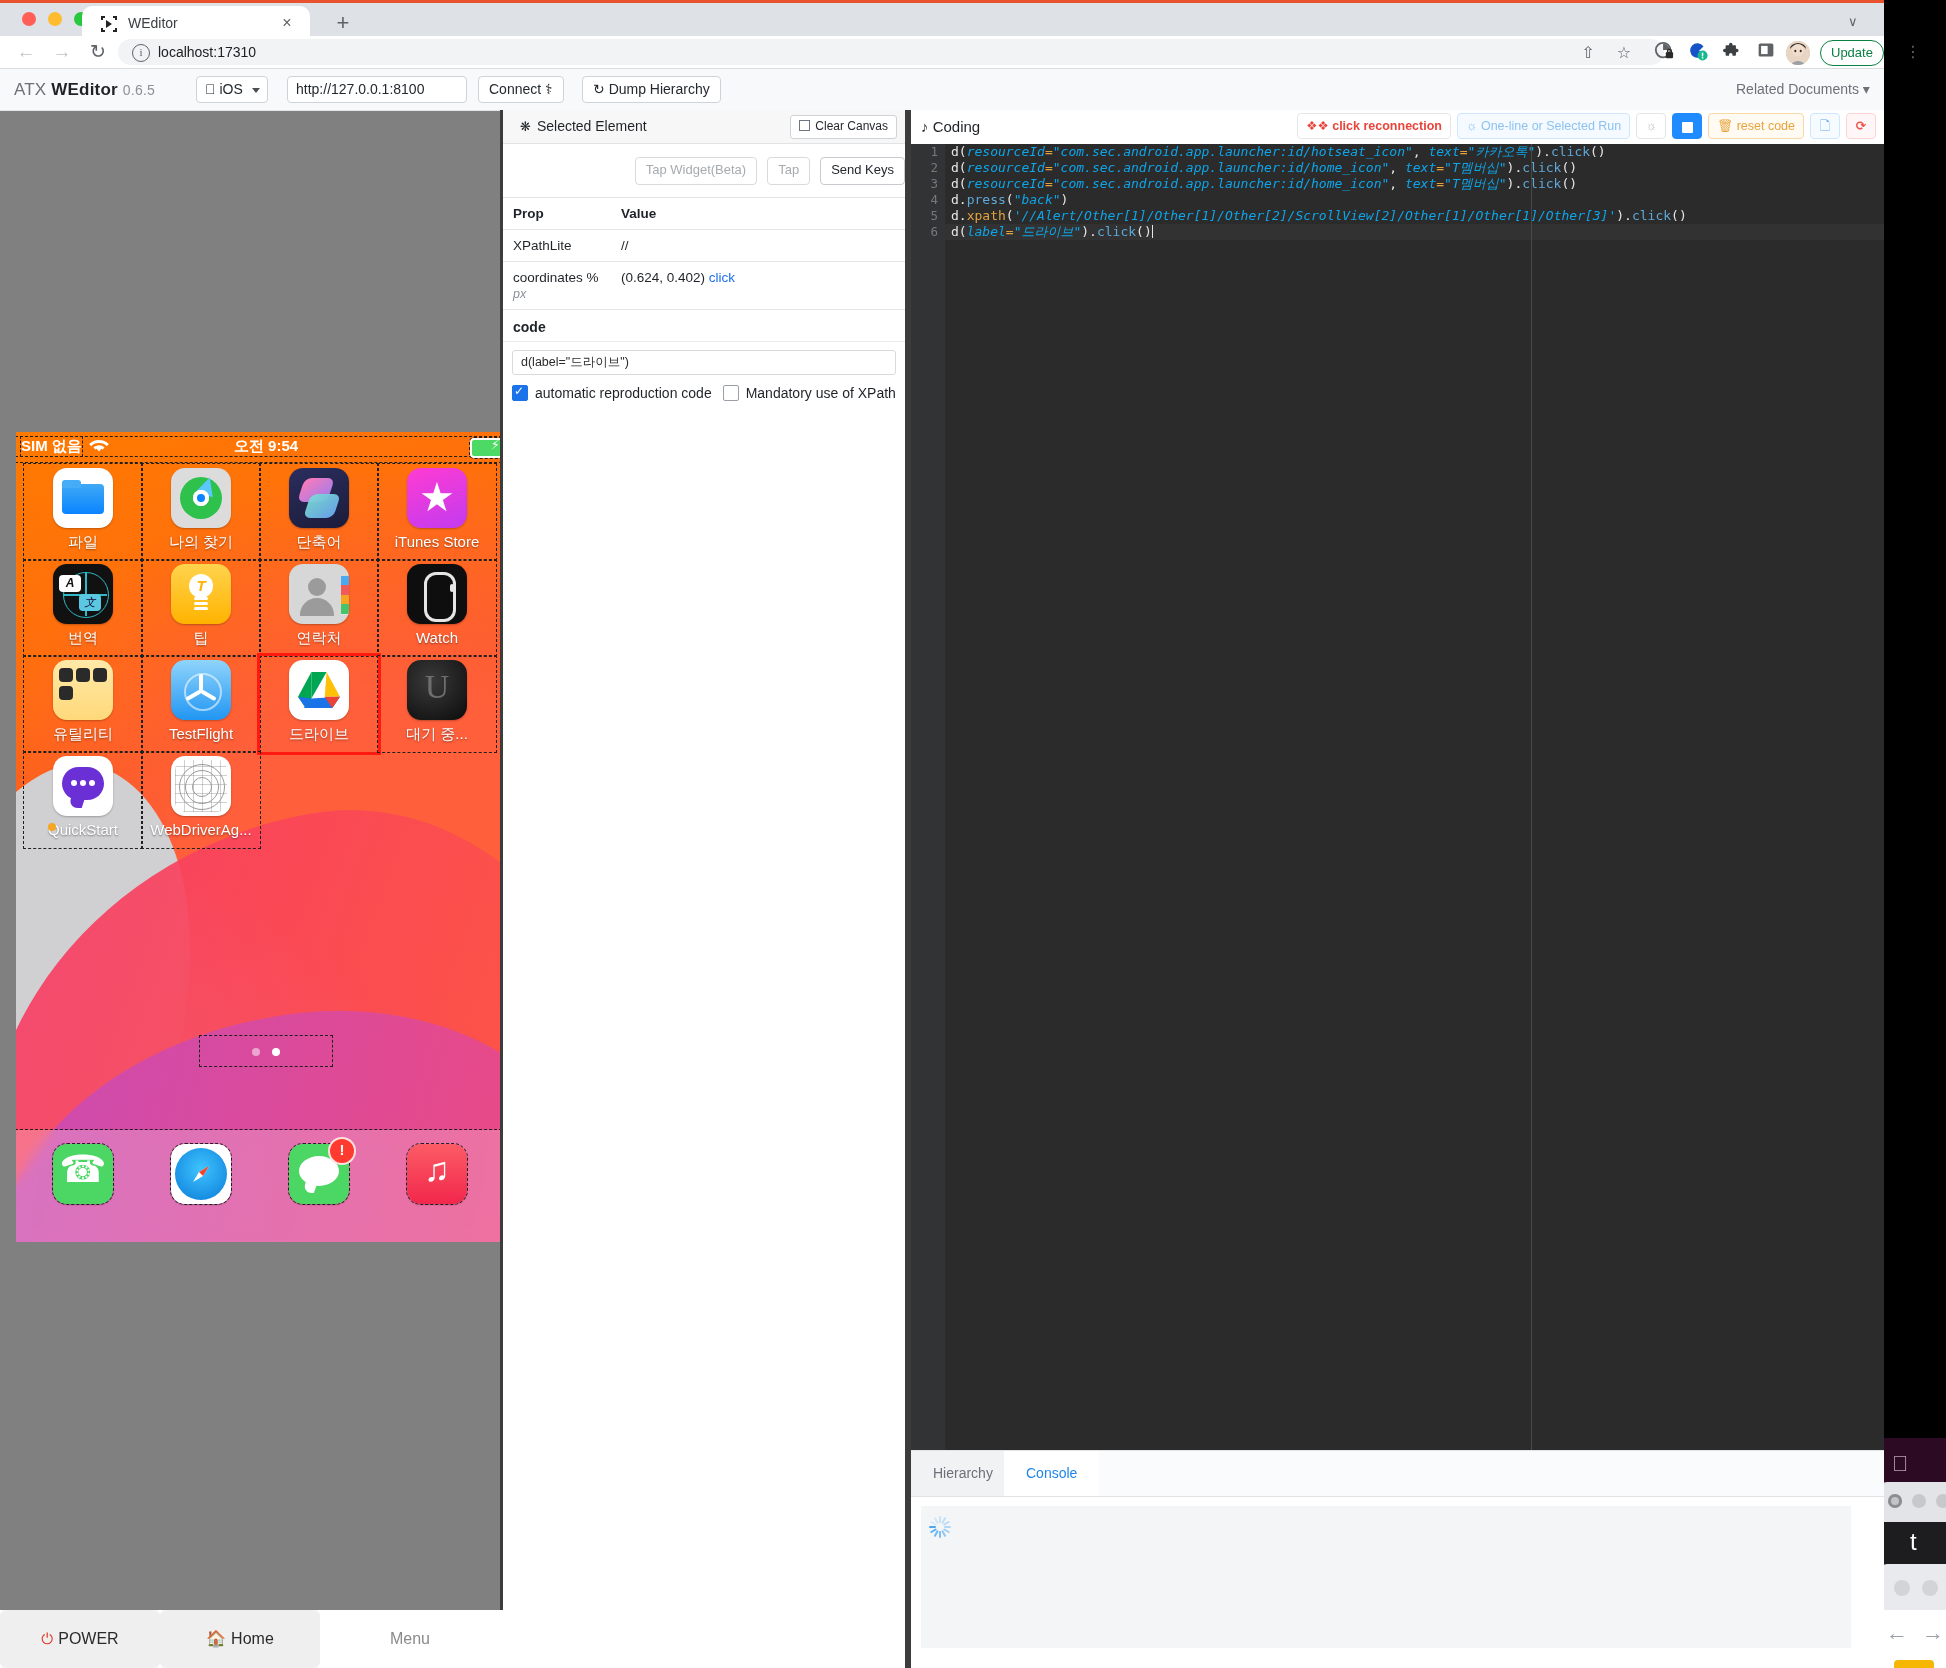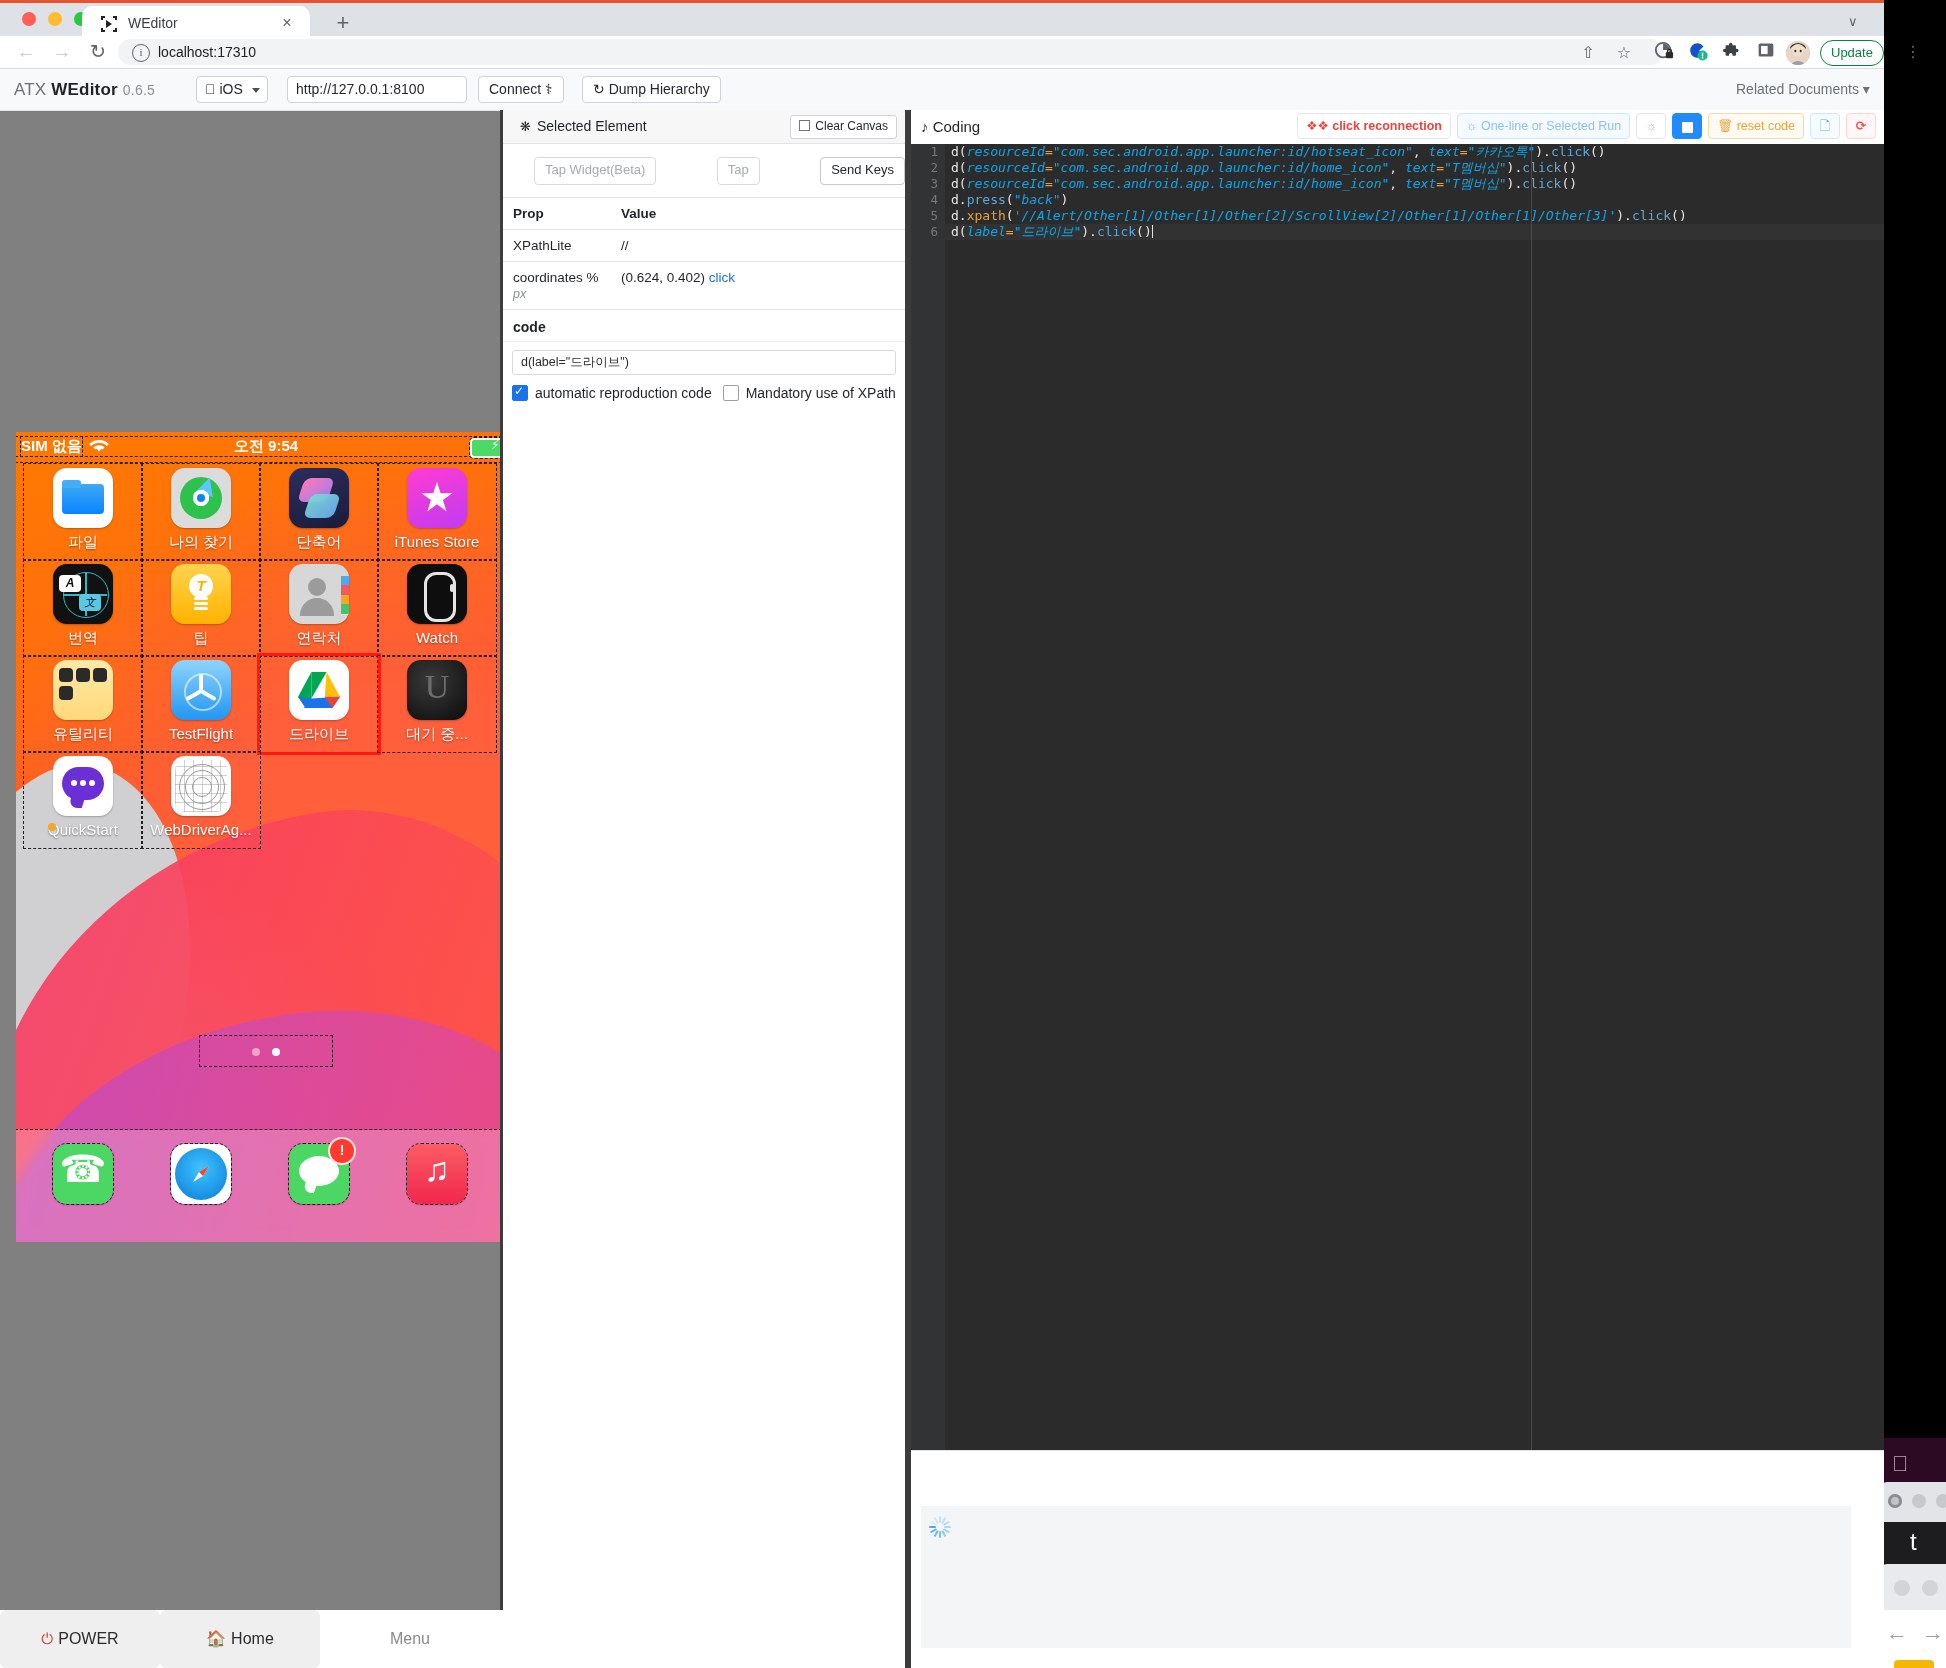--- a/index.html
+++ b/index.html
@@ -190,21 +190,21 @@
   .ctrl-menu{left:320px;width:180px;background:#fff;color:#8a8a8a;}
   .pw{color:#e0392c;margin-right:5px;font-size:15px;}
 
   
   .selpanel{position:absolute;left:503px;top:110px;width:405px;height:1558px;background:#fff;border-right:3px solid #3c3c3c;box-sizing:border-box;z-index:2;}
   .sp-head{position:relative;height:33px;background:#f7f7f7;border-bottom:1px solid #e1e3e5;}
   .sp-title{position:absolute;left:17px;top:8px;font-size:14px;color:#1f2328;}
   .sp-title .gear{margin-right:6px;font-size:13px;}
   .sp-clear{position:absolute;right:8px;top:5px;height:22px;padding:0 8px;border:1px solid #cfd3d7;border-radius:3px;background:#fff;font-size:12px;line-height:20px;color:#24292f;}
   .sp-clear .cb{display:inline-block;width:9px;height:9px;border:1px solid #6e7681;margin-right:5px;vertical-align:-1px;}
-  .sp-actions{position:relative;height:53px;border-bottom:1px solid #e1e3e5;display:flex;align-items:center;justify-content:space-between;gap:19px;padding-left:31px;}
+  .sp-actions{position:relative;height:53px;border-bottom:1px solid #e1e3e5;display:flex;align-items:center;justify-content:flex-end;gap:10px;padding-left:31px;}
   .sp-btn{height:26px;padding:0 10px;border:1px solid #d8dbde;border-radius:4px;background:#fff;font-size:13px;line-height:24px;color:#a6abb0;}
   .sp-btn.on{color:#24292f;border-color:#c7cbcf;}
   .sp-table{width:100%;border-collapse:collapse;font-size:13.5px;}
   .sp-table th{text-align:left;padding:8px 10px;font-weight:bold;color:#1f2328;border-bottom:1px solid #e4e6e8;}
   .sp-table td{padding:8px 10px;color:#1f2328;border-bottom:1px solid #e4e6e8;vertical-align:top;}
   .sp-table td.k{width:88px;}
   .sp-table .px{display:block;font-style:italic;color:#8b9198;font-size:12.5px;margin-top:2px;}
   .lnk{color:#1f6feb;}
   .sp-codelabel{padding:9px 10px 6px;font-size:14px;font-weight:bold;color:#1f2328;border-bottom:1px solid #e9ebed;}
   .sp-codebox{margin:8px 9px 0;height:25px;border:1px solid #d8dbde;border-radius:3px;background:#fff;font-size:12.5px;color:#2b2b2b;line-height:23px;padding:0 8px;box-sizing:border-box;}
@@ -619,20 +619,24 @@
         <div class="line"><span class="tk-w">d(</span><span class="tk-y">resourceId</span><span class="tk-o">=</span><span class="tk-y">"com.sec.android.app.launcher:id/home_icon"</span><span class="tk-w">, </span><span class="tk-y">text</span><span class="tk-o">=</span><span class="tk-y">"T멤버십"</span><span class="tk-w">).</span><span class="tk-b">click</span><span class="tk-w">()</span></div>
         <div class="line"><span class="tk-w">d(</span><span class="tk-y">resourceId</span><span class="tk-o">=</span><span class="tk-y">"com.sec.android.app.launcher:id/home_icon"</span><span class="tk-w">, </span><span class="tk-y">text</span><span class="tk-o">=</span><span class="tk-y">"T멤버십"</span><span class="tk-w">).</span><span class="tk-b">click</span><span class="tk-w">()</span></div>
         <div class="line"><span class="tk-w">d.</span><span class="tk-b">press</span><span class="tk-w">(</span><span class="tk-y">"back"</span><span class="tk-w">)</span></div>
         <div class="line"><span class="tk-w">d.</span><span class="tk-o">xpath</span><span class="tk-w">(</span><span class="tk-y">'//Alert/Other[1]/Other[1]/Other[2]/ScrollView[2]/Other[1]/Other[1]/Other[3]'</span><span class="tk-w">).</span><span class="tk-b">click</span><span class="tk-w">()</span></div>
         <div class="line active"><span class="tk-w">d(</span><span class="tk-y">label</span><span class="tk-o">=</span><span class="tk-y">"드라이브"</span><span class="tk-w">).</span><span class="tk-b">click</span><span class="tk-w">()</span><span class="caret-bar"></span></div>
       </div>
       <div class="ruler"></div>
     </div>
 
     <div class="botpane">
+      <div class="tabs">
+        <div class="tabi hier">Hierarchy</div>
+        <div class="tabi cons">Console</div>
+      </div>
       <div class="console">
         <div class="spinner">
           <i style="transform:rotate(0deg);opacity:.25"></i>
             <i style="transform:rotate(30deg);opacity:.3"></i>
             <i style="transform:rotate(60deg);opacity:.35"></i>
           <i style="transform:rotate(90deg);opacity:.4"></i>
             <i style="transform:rotate(120deg);opacity:.5"></i>
             <i style="transform:rotate(150deg);opacity:.6"></i>
           <i style="transform:rotate(180deg);opacity:.7"></i>
             <i style="transform:rotate(210deg);opacity:.8"></i>

